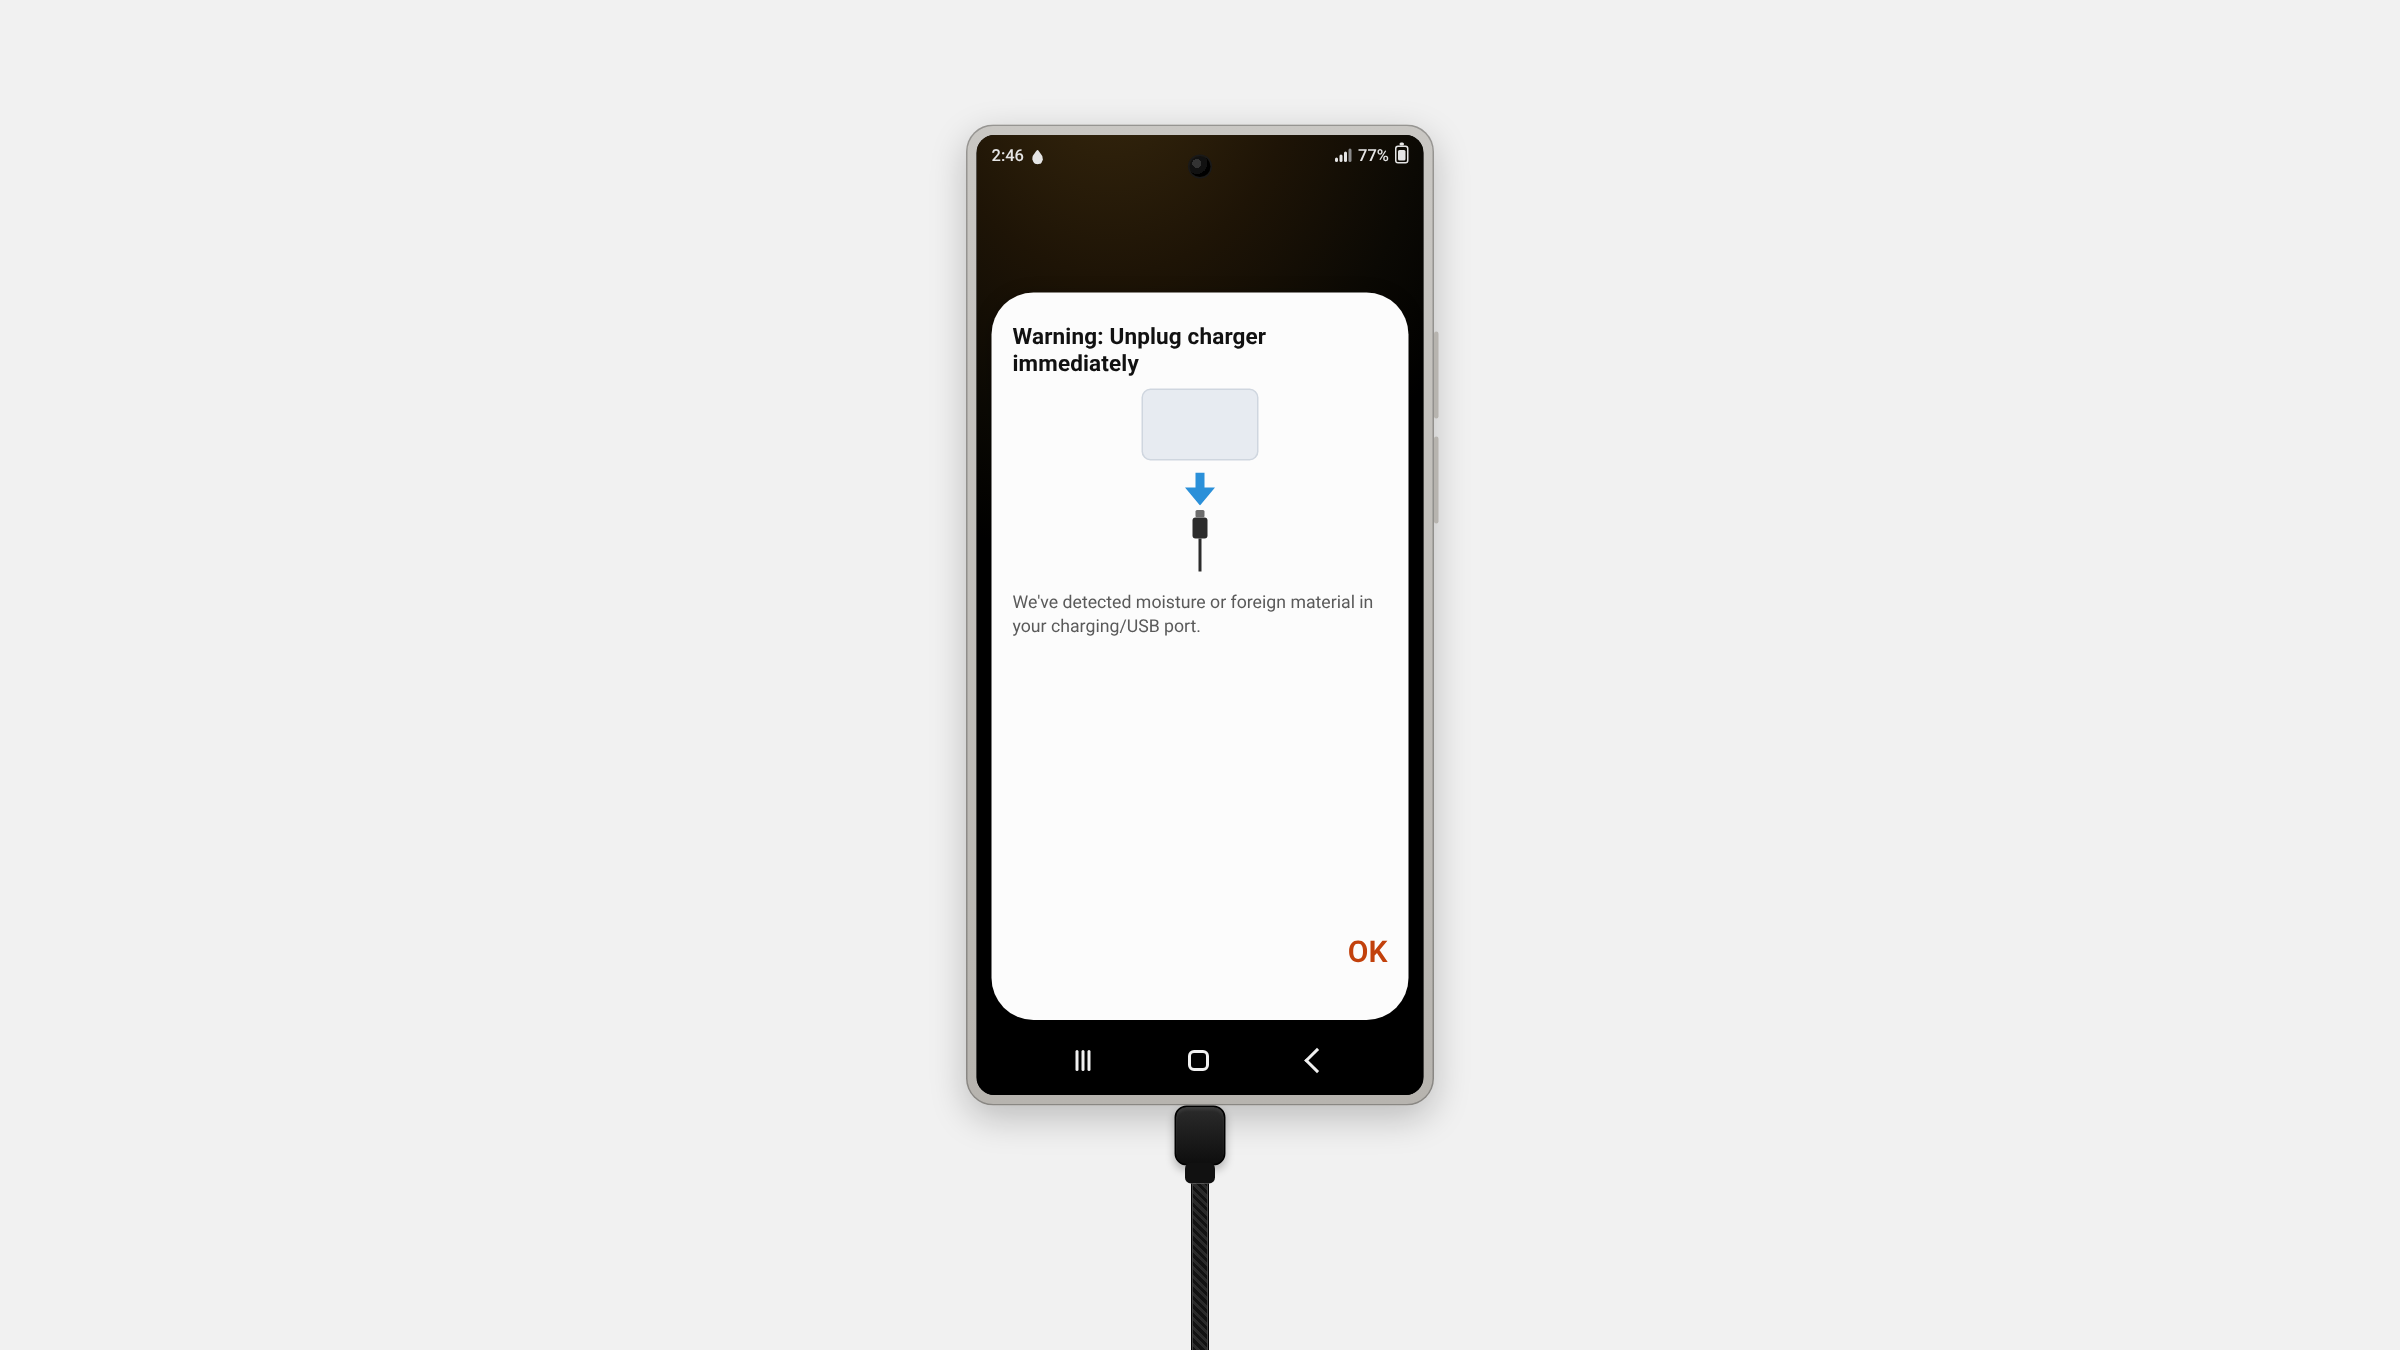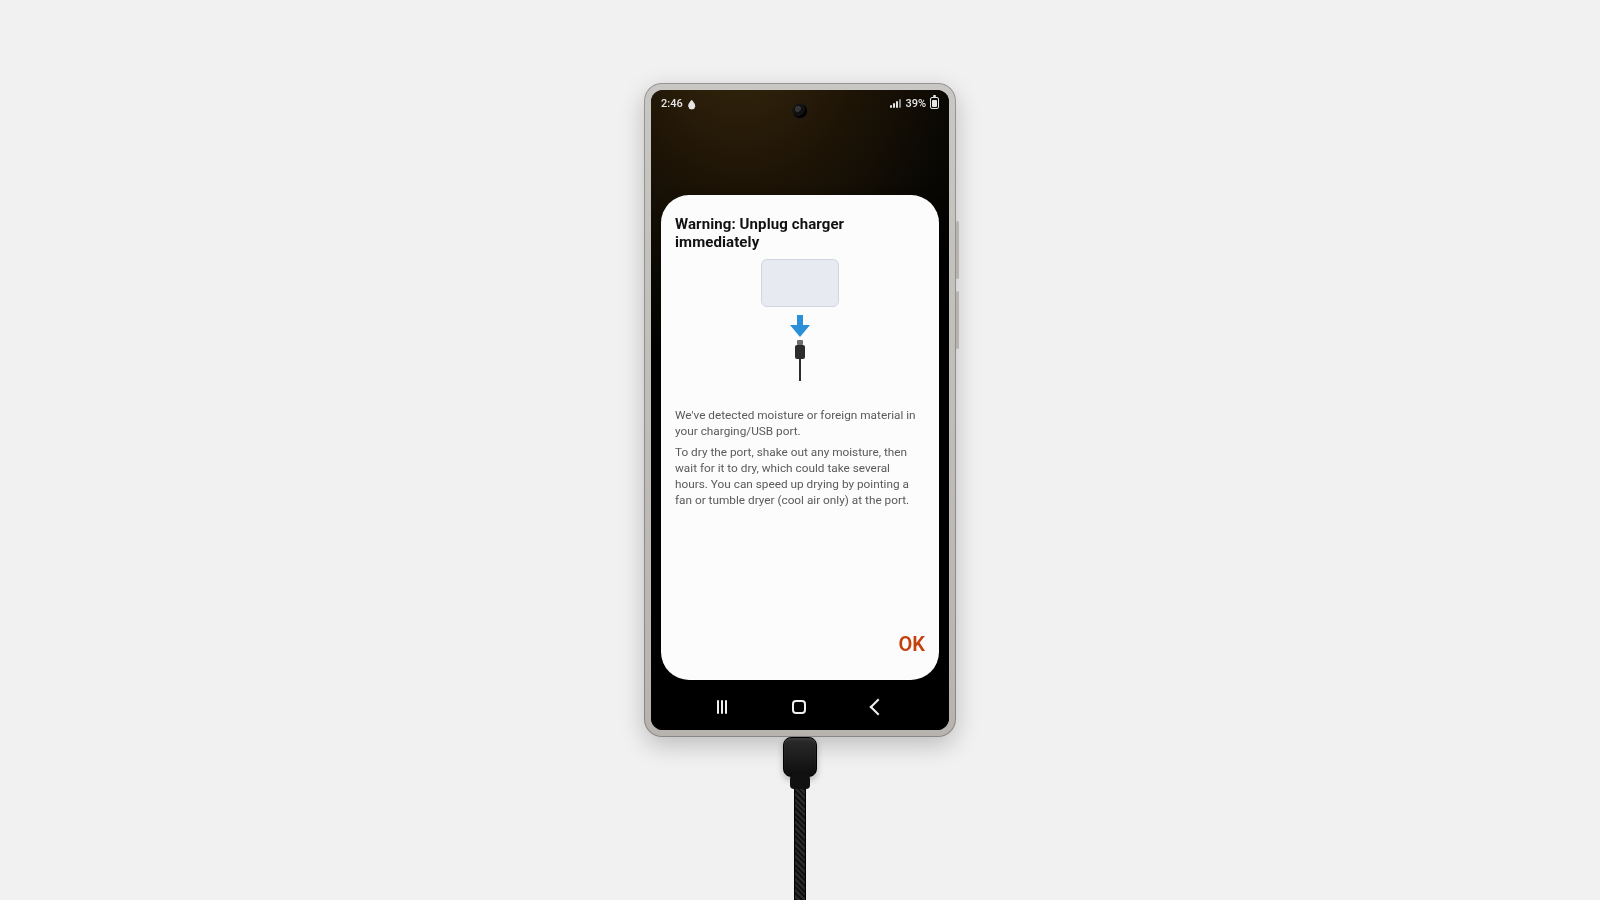--- a/index.html
+++ b/index.html
@@ -90,21 +90,21 @@
   .batt-icon::after{content:"";position:absolute;left:1px;right:1px;bottom:1px;height:70%;background:#e5e5e5;border-radius:1px}
 
   
   .dialog{
     position:absolute;
     left:10px; right:10px;
     top:105px;
     bottom:50px;
     background:#fcfcfc;
     border-radius:28px;
-    padding:20px 14px 20px;
+    padding:20px 14px 30px;
     display:flex; flex-direction:column;
     box-shadow: 0 2px 12px rgba(0,0,0,.25);
   }
   .dialog-title{
     font-size:15px; font-weight:700; color:#111; letter-spacing:.1px;
   }
   .illus{
     margin:8px auto 6px;
     width:120px;
     display:flex; flex-direction:column; align-items:center;
@@ -119,22 +119,22 @@
   .illus-cable{
     width:1px; display:flex; flex-direction:column; align-items:center;
   }
   .plug-head{
     width:10px;height:14px;background:#2c2c2c;border-radius:2px;position:relative;
   }
   .plug-head::before{content:"";position:absolute;top:-5px;left:2px;right:2px;height:5px;background:#6d6d6d;border-radius:1px}
   .plug-wire{width:2px;height:22px;background:#2c2c2c}
   .body-text{
     font-size:11.8px; line-height:1.38; color:#5a5a5a;
-    display:flex; flex-direction:column; gap:4px;
-    margin-top:20px;
+    display:flex; flex-direction:column; gap:21px;
+    margin-top:6px;
   }
   .ok-btn{
     margin-top:auto;
     padding:12px 0 4px;
     text-align:right;
     font-size:20px; font-weight:600; color:#c2410c;
     cursor:pointer;
   }
 
   
@@ -195,42 +195,41 @@
           <span>2:46</span>
           <span class="droplet-icon"></span>
         </div>
         <div class="status-right">
           <span class="sig-icon">
               <span></span>
               <span></span>
               <span></span>
               <span></span>
             </span>
-          <span>39%</span>
+          <span>77%</span>
           <span class="batt-icon"></span>
         </div>
       </div>
 
       <div class="dialog">
         <div class="dialog-title">Warning: Unplug charger immediately</div>
 
         <div class="illus">
           <div class="illus-dev"></div>
           <svg width="20" height="22" viewBox="0 0 20 22">
             <path d="M7 0 H13 V10 H20 L10 22 L0 10 H7 Z" fill="#2b90d9"></path>
           </svg>
           <div class="illus-cable">
             <div class="plug-head"></div>
             <div class="plug-wire"></div>
           </div>
         </div>
 
         <div class="body-text">
           <div>We've detected moisture or foreign material in your charging/USB port.</div>
-          <div>To dry the port, shake out any moisture, then wait for it to dry, which could take several hours. You can speed up drying by pointing a fan or tumble dryer (cool air only) at the port.</div>
         </div>
 
         <div class="ok-btn">OK</div>
       </div>
 
       <div class="navbar">
         <div class="nav-recent">
             <span></span>
             <span></span>
             <span></span>

